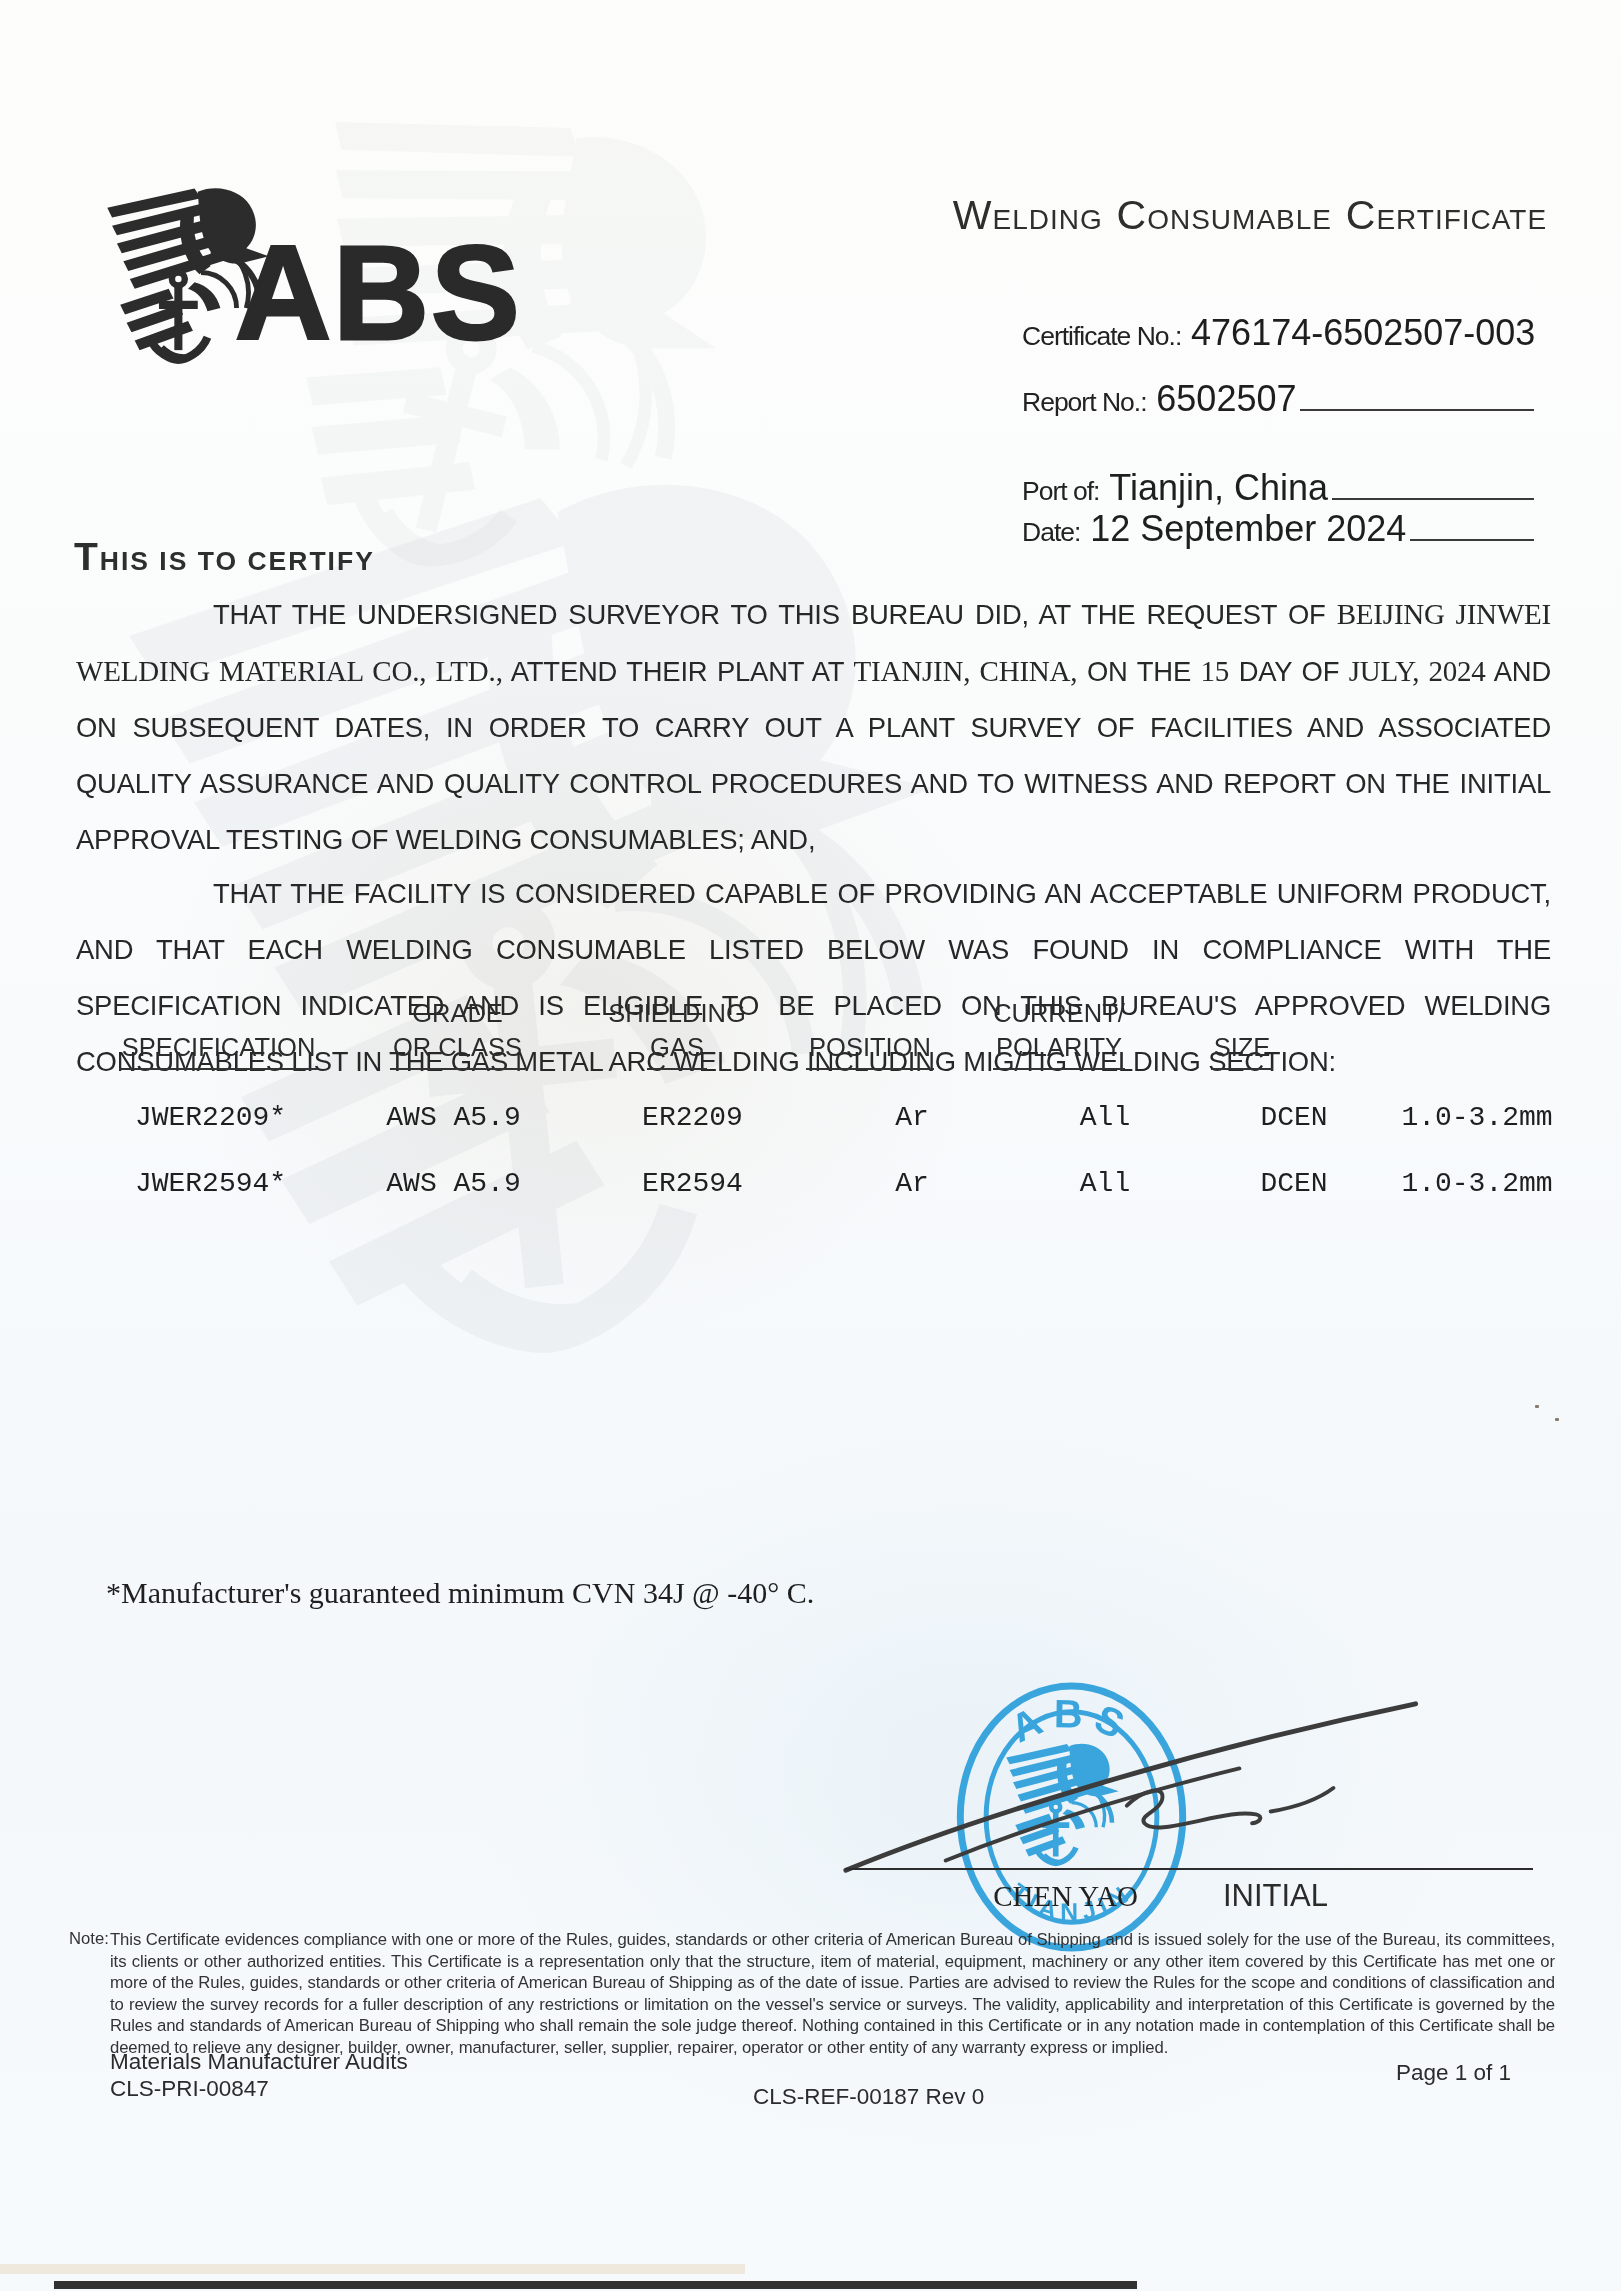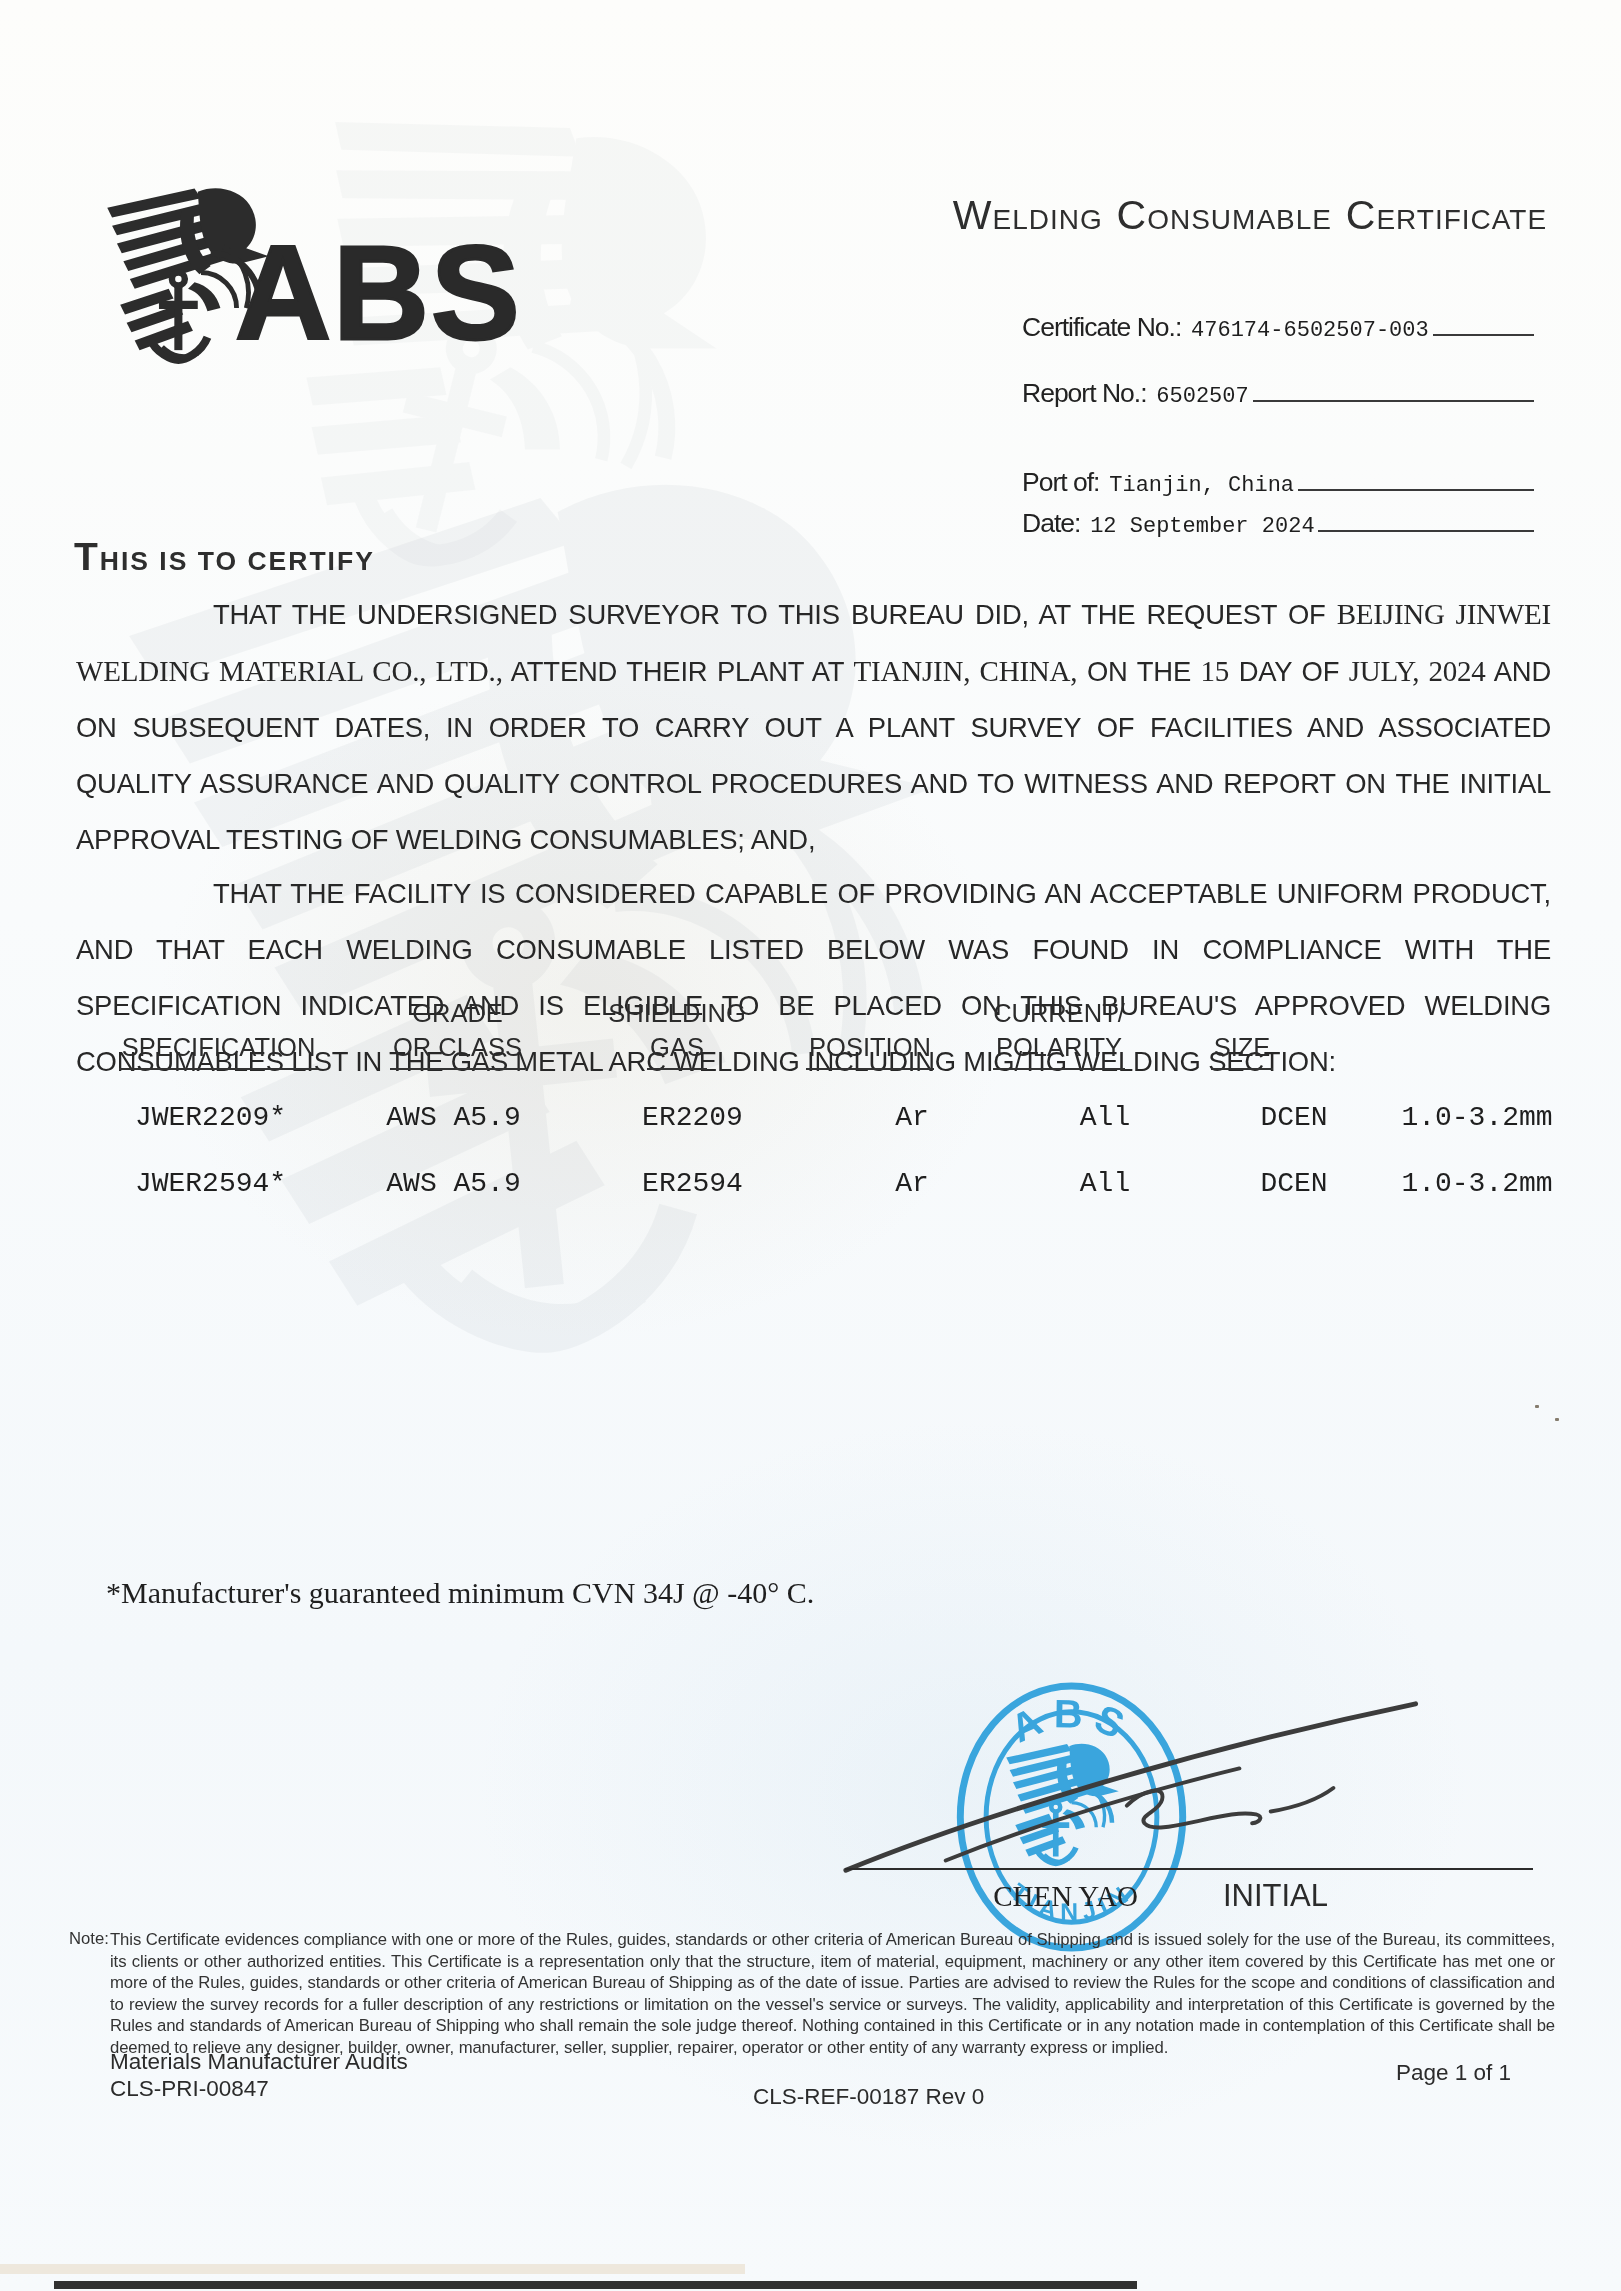--- a/index.html
+++ b/index.html
@@ -31,21 +31,21 @@
 
   
   .doc-title{position:absolute;left:929px;top:192px;width:642px;text-align:center;white-space:nowrap;
     font-weight:400;font-size:28px;letter-spacing:1px;color:#2e2e2e;}
   .cap-word{display:inline-block;margin:0 6.9px;}
   .cap-word::first-letter{font-size:41px;}
 
   
   .field-row{position:absolute;left:1022px;width:512px;display:flex;align-items:baseline;}
   .field-label{font-size:26.5px;letter-spacing:-1px;color:#222;white-space:nowrap;margin-right:9.8px;}
-  .field-value{font-family:Liberation Mono, monospace;font-size:22px;color:#1e1e1e;white-space:nowrap;}
+  .field-value{font-family:Liberation Sans, sans-serif;font-size:36px;color:#1e1e1e;white-space:nowrap;}
   .field-line{flex:1;border-bottom:2.5px solid #3a3a3a;height:1em;margin-left:3.9px;}
 
   
   .certify-heading{position:absolute;left:74px;top:535px;margin:0;
     font-size:26.5px;font-weight:700;letter-spacing:2px;color:#2e2e2e;}
   .certify-heading::first-letter{font-size:39px;}
   .para{position:absolute;left:76px;width:1475px;text-align:justify;
     font-size:27.4px;line-height:56px;color:#272727;letter-spacing:-0.2px;}
   .para{text-indent:137px;}
   .seg-serif{font-family:"Liberation Serif",serif;font-size:29px;}

